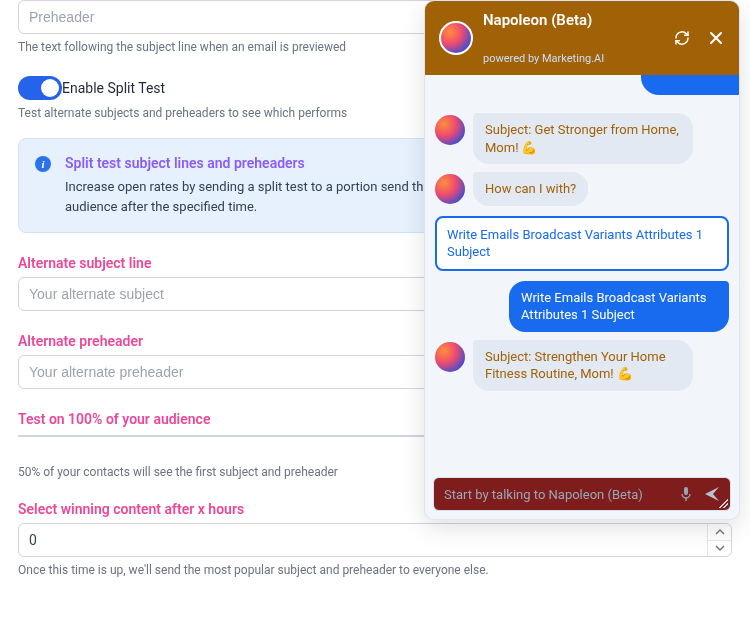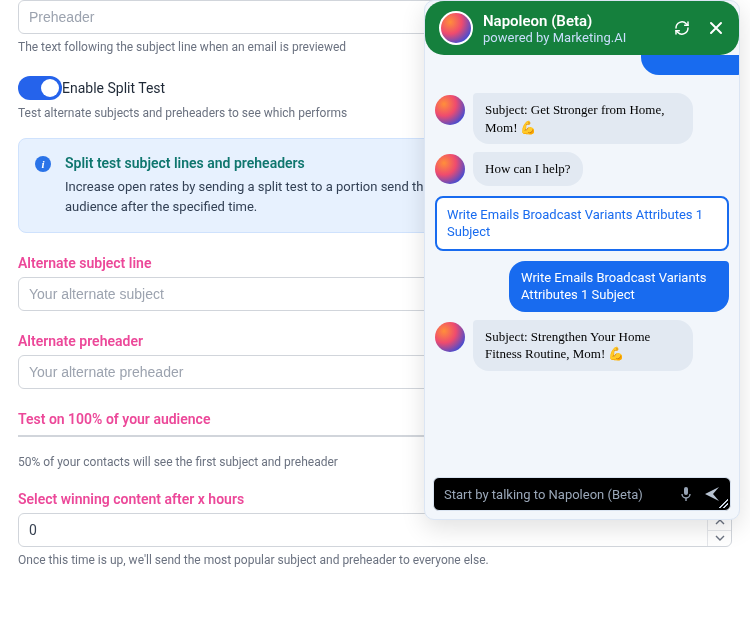--- a/index.html
+++ b/index.html
@@ -77,21 +77,21 @@
     background: #2a73e8;
     color: #fff;
     font-size: 11px;
     font-weight: 700;
     display: flex;
     align-items: center;
     justify-content: center;
     font-style: italic;
     font-family: Georgia, serif;
   }
-  .info-title { font-weight: 600; font-size: 14px; color: #0f766e; margin-bottom: 6px; }
+  .info-title { font-weight: 600; font-size: 14px; color: #8b5cf6; margin-bottom: 6px; }
   .info-body { font-size: 13px; color: #334155; line-height: 1.5; }
 
   .section-label {
     font-weight: 600;
     font-size: 14px;
     color: #ec4899;
     margin-top: 22px;
     margin-bottom: 6px;
   }
 
@@ -148,39 +148,38 @@
     height: 520px;
     background: #f2f6fb;
     border: 1px solid #dbe5f3;
     border-radius: 10px;
     box-shadow: 0 8px 24px rgba(0,0,0,0.12);
     display: flex;
     flex-direction: column;
     overflow: hidden;
   }
   .chat-header {
-    background: #15803d;
+    background: #a16207;
     color: #fff;
     padding: 10px 14px;
     display: flex;
     align-items: center;
     gap: 10px;
-    border-radius: 19px;
   }
   .chat-avatar {
     width: 34px;
     height: 34px;
     border-radius: 50%;
     background: radial-gradient(circle at 30% 30%, #ff8f3a, #ef4b6e 40%, #3c4cd6 80%);
     border: 2px solid #fff;
     flex: 0 0 auto;
   }
   .chat-title-wrap { flex: 1; }
   .chat-title { font-weight: 600; font-size: 15px; }
-  .chat-sub { font-size: 13px; color: #c9defc; }
+  .chat-sub { font-size: 11px; color: #c9defc; margin-top: 23px; }
   .chat-header-icon {
     width: 18px; height: 18px;
     display: flex; align-items: center; justify-content: center;
     color: #fff;
     cursor: pointer;
   }
 
   .chat-body {
     flex: 1;
     padding: 12px 10px 4px 10px;
@@ -214,37 +213,37 @@
     flex: 0 0 auto;
     margin-top: 2px;
   }
   .bubble {
     max-width: 220px;
     padding: 8px 12px;
     border-radius: 16px;
     font-size: 13px;
     line-height: 1.35;
   }
-  .bubble.bot { background: #e2e9f2; color: #000000; border-top-left-radius: 4px; font-family: Liberation Serif, serif; }
+  .bubble.bot { background: #e2e9f2; color: #a16207; border-top-left-radius: 4px; }
   .bubble.user { background: #186bef; color: #fff; border-top-right-radius: 4px; }
 
   .command-box {
     border: 2px solid #186bef;
     border-radius: 8px;
     padding: 8px 10px;
     margin: 10px 0;
     font-size: 13px;
     color: #186bef;
     line-height: 1.35;
     background: #fff;
   }
 
   .chat-input-row {
     border-top: 1px solid #e3ebf5;
-    background: #000000;
+    background: #7f1d1d;
     margin: 8px;
     border: 1px solid #d9e3f0;
     border-radius: 6px;
     padding: 8px 10px;
     display: flex;
     align-items: center;
     gap: 10px;
     position: relative;
   }
   .chat-input-row .grow {
@@ -295,21 +294,21 @@
   <div class="section-label">Alternate subject line</div>
   <input class="field-input" type="text" placeholder="Your alternate subject" style="">
 
   <div class="section-label">Alternate preheader</div>
   <input class="field-input" type="text" placeholder="Your alternate preheader" style="">
 
   <div class="section-label">Test on 100% of your audience</div>
   <div class="divider">
     <div class="fill"></div>
   </div>
-  <div class="help-text" style="margin-top:18px">50% of your contacts will see the first subject and preheader</div>
+  <div class="help-text" style="margin-top:28px">50% of your contacts will see the first subject and preheader</div>
 
   <div class="section-label">Select winning content after x hours</div>
   <div class="spin-input">
     <div class="value">0</div>
     <div class="spinners">
       <div>
         <svg width="10" height="6" viewBox="0 0 10 6">
             <path d="M1 5 L5 1 L9 5" fill="none" stroke="#6b7280" stroke-width="1.4"></path>
           </svg>
       </div>
@@ -350,21 +349,21 @@
 
     <div style="height:18px"></div>
 
     <div class="msg-row">
       <div class="bot-avatar"></div>
       <div class="bubble bot">Subject: Get Stronger from Home, Mom! 💪</div>
     </div>
 
     <div class="msg-row">
       <div class="bot-avatar"></div>
-      <div class="bubble bot">How can I help?</div>
+      <div class="bubble bot">How can I with?</div>
     </div>
 
     <div class="command-box">Write Emails Broadcast Variants Attributes 1 Subject</div>
 
     <div class="msg-row right">
       <div class="bubble user">Write Emails Broadcast Variants Attributes 1 Subject</div>
     </div>
 
     <div class="msg-row">
       <div class="bot-avatar"></div>

